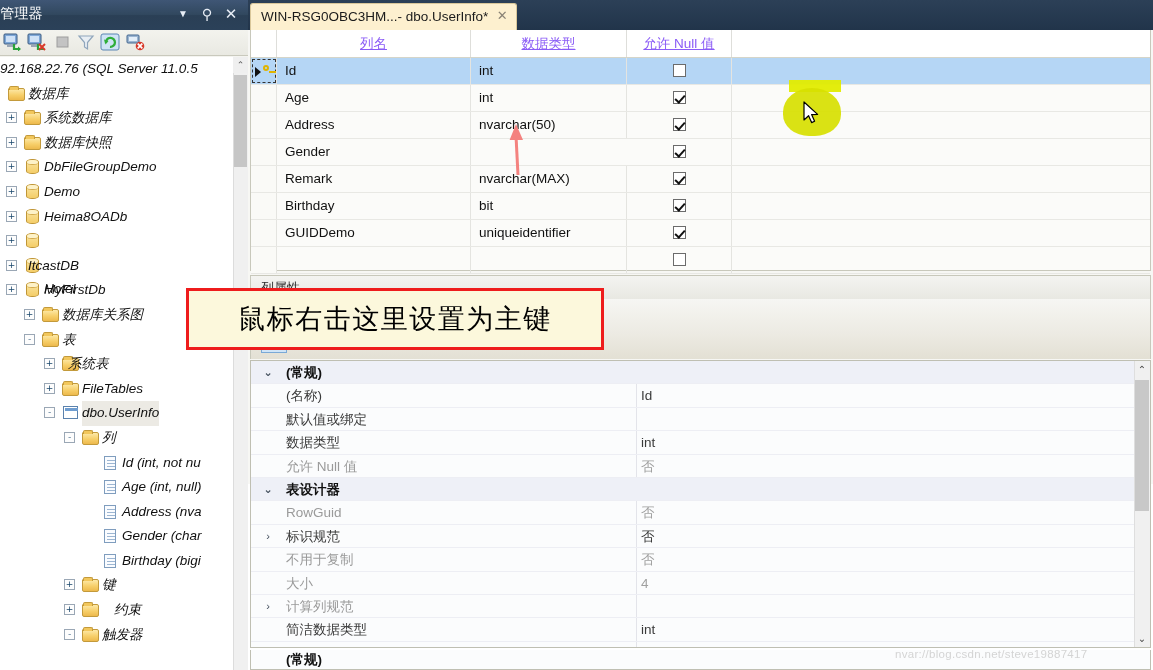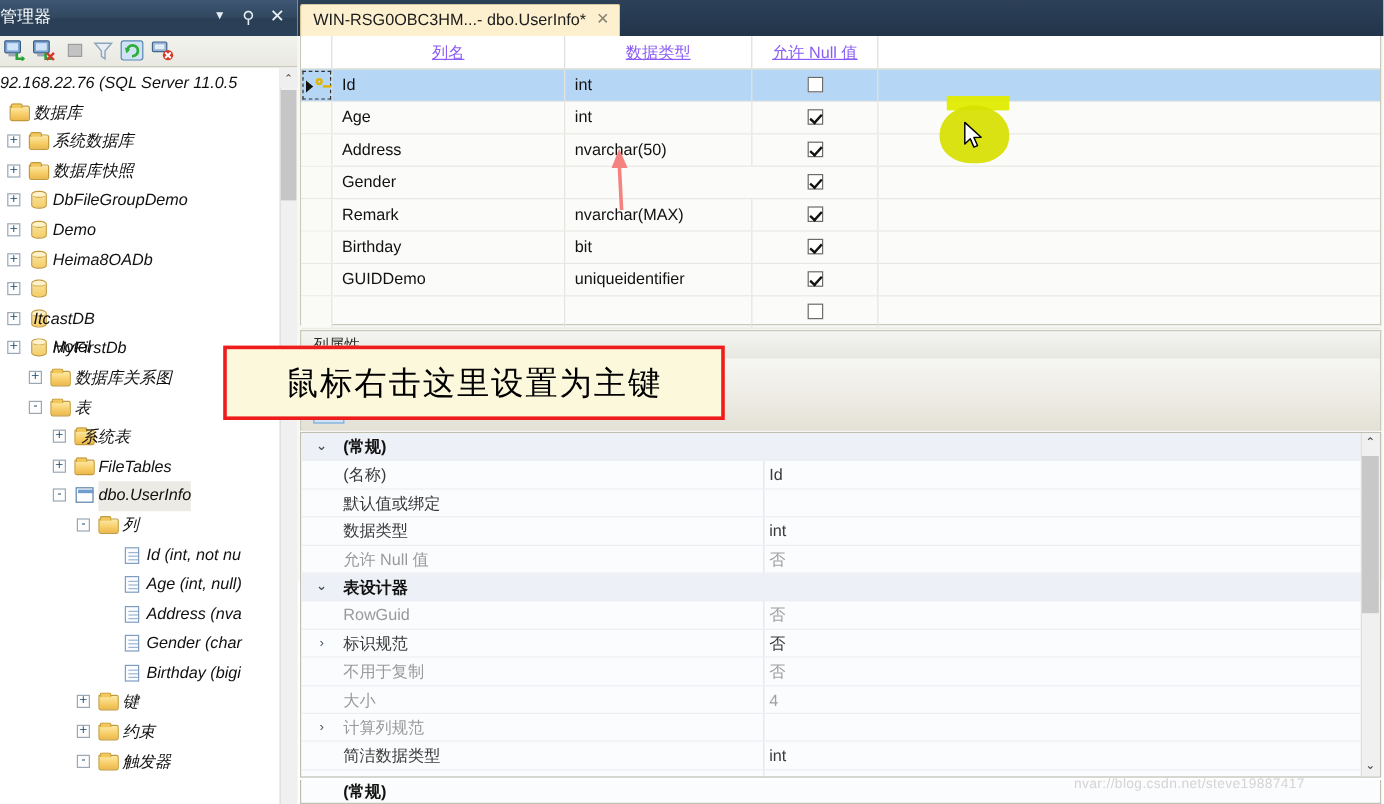--- a/index.html
+++ b/index.html
@@ -510,21 +510,21 @@
           <div class="ico" style="left: 82px;">
             <div class="ic-folder" style="position: relative;"></div>
           </div>
           <div class="lbl" style="left: 102px;">键</div>
         </div>
         <div class="tnode">
           <div class="exp" style="left: 64px;">+</div>
           <div class="ico" style="left: 82px;">
             <div class="ic-folder" style="position: relative;"></div>
           </div>
-          <div class="lbl" style="left: 102px;">约束</div>
+          <div class="lbl" style="left: 114px;">约束</div>
         </div>
         <div class="tnode">
           <div class="exp" style="left: 64px;">-</div>
           <div class="ico" style="left: 82px;">
             <div class="ic-folder" style="position: relative;"></div>
           </div>
           <div class="lbl" style="left: 102px;">触发器</div>
         </div>
       </div>
 

